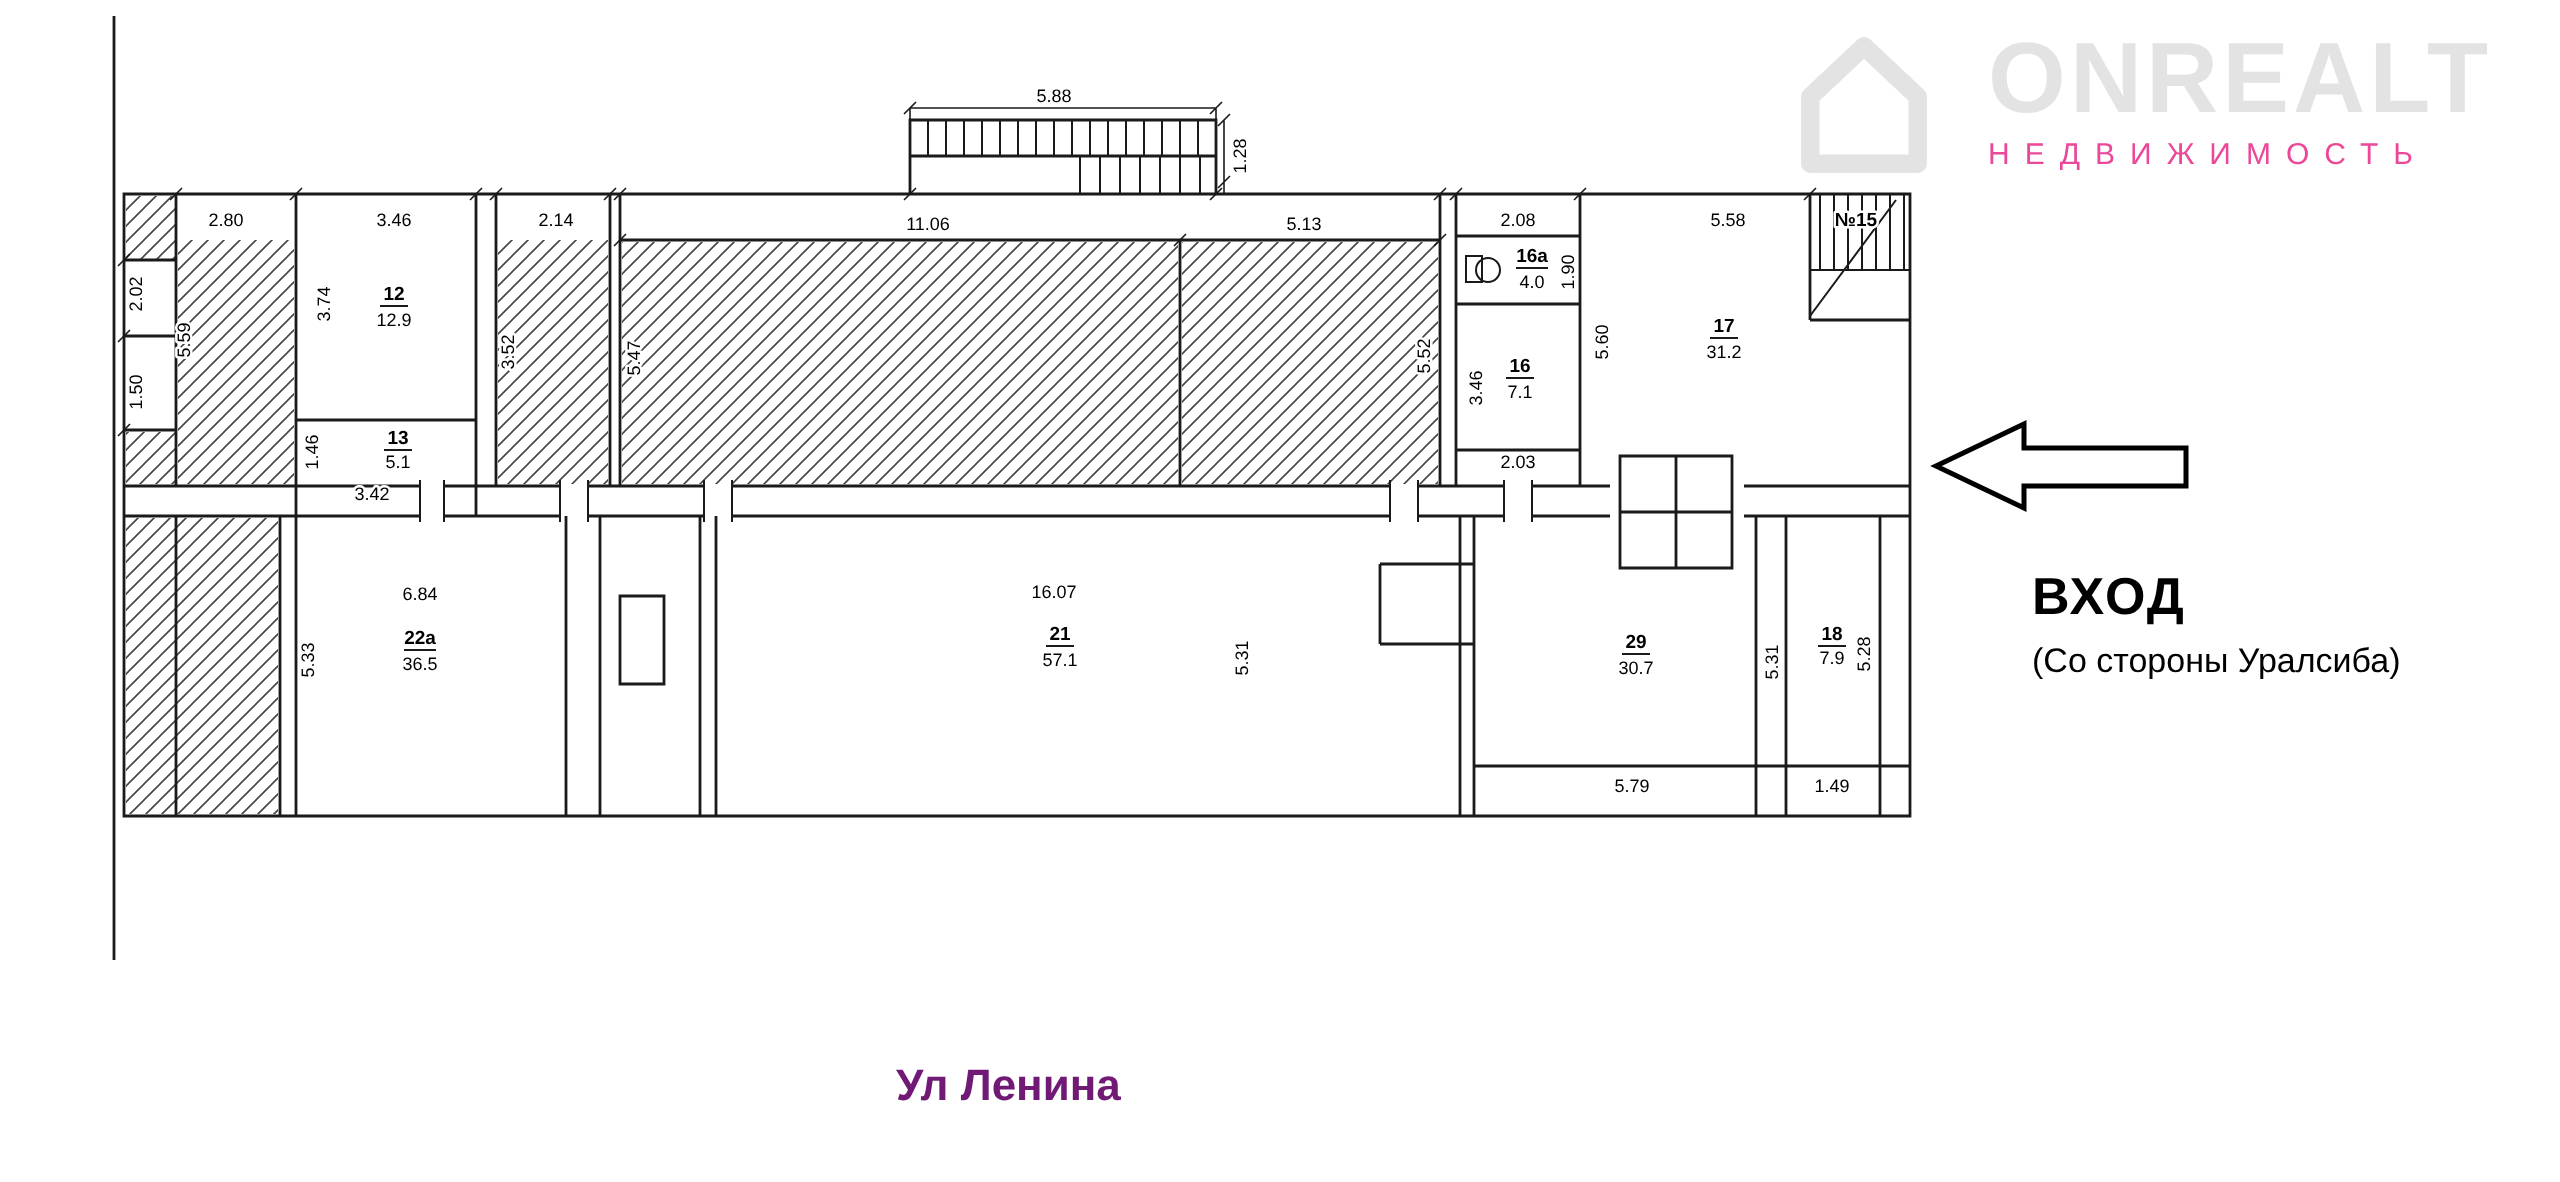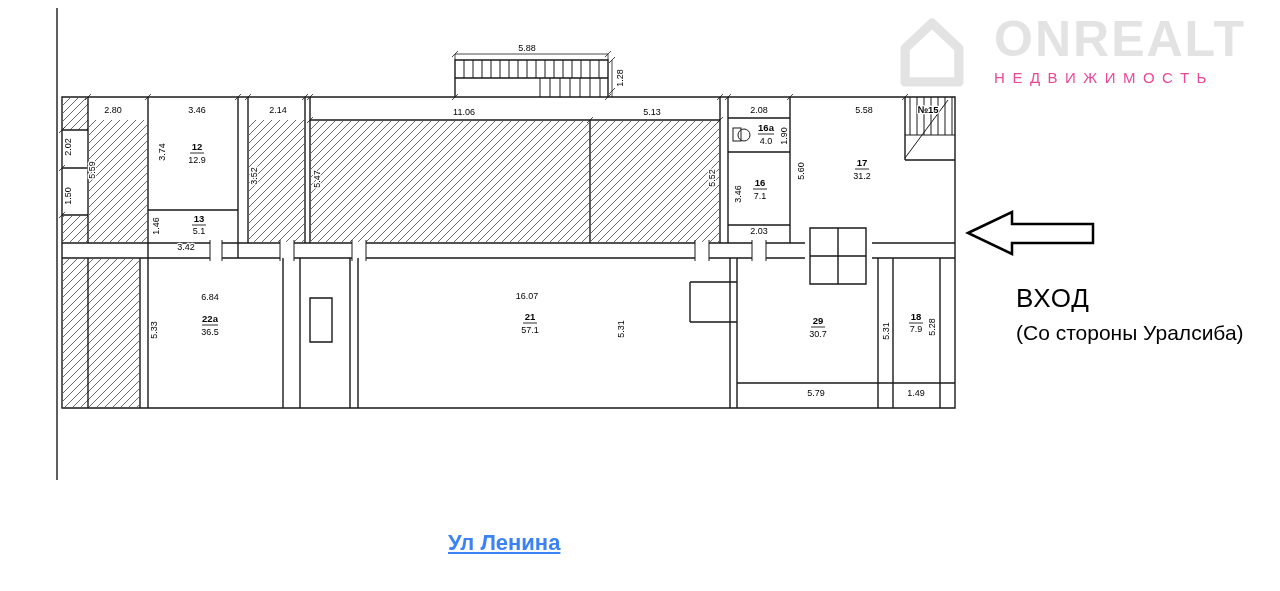--- a/index.html
+++ b/index.html
@@ -52,38 +52,37 @@
     letter-spacing: 7.5px;
     margin-top: 5px;
   }
   .entrance {
     position: absolute;
     left: 1016px;
     top: 283px;
   }
   .entrance-title {
     font-size: 26px;
-    font-weight: normal;
+    font-weight: bold;
     color: #000;
     letter-spacing: 1px;
   }
   .entrance-subtitle {
-    font-size: 21px;
+    font-size: 17px;
     color: #000;
     margin-top: 7px;
     white-space: nowrap;
   }
   .street-label {
     position: absolute;
     left: 448px;
     top: 530px;
     font-size: 22px;
     font-weight: bold;
-    color: #3b82f6;
-    text-decoration: underline;
+    color: #701a75;
   }
 </style>
 </head>
 <body>
 
 <svg class="plan-svg" viewBox="0 0 1280 591" xmlns="http://www.w3.org/2000/svg">
   <defs>
     <pattern id="hatch" width="8" height="8" patternUnits="userSpaceOnUse">
       <path d="M-2,2 L2,-2 M0,8 L8,0 M6,10 L10,6" stroke="#444" stroke-width="0.8"></path>
     </pattern>

